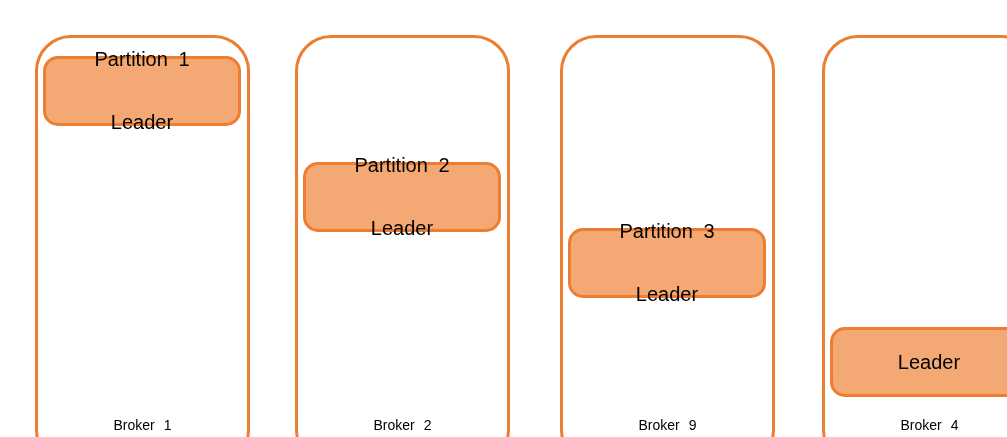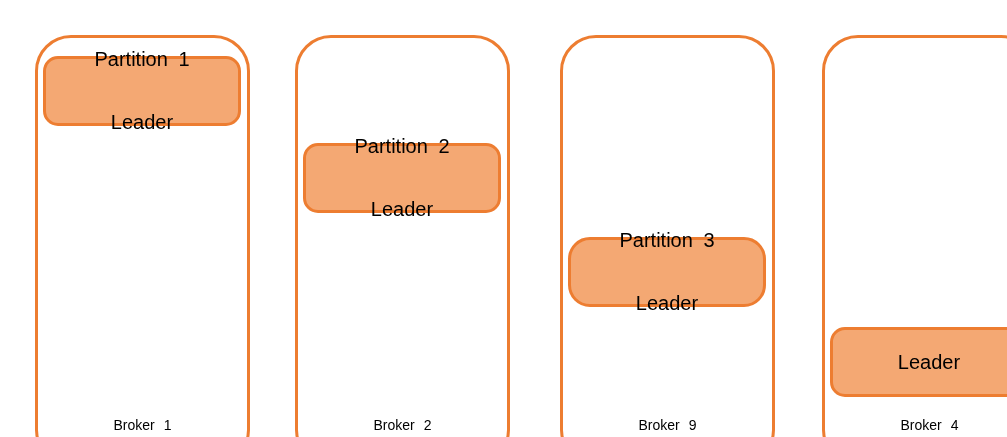--- a/index.html
+++ b/index.html
@@ -44,22 +44,22 @@
     display:flex;
     flex-direction:column;
     align-items:center;
     justify-content:center;
     text-align:center;
     font-size:20px;
     line-height:31px;
     word-spacing:5px;
   }
   .b1 .partition{top:18px;}
-  .b2 .partition{top:105px;}
-  .b3 .partition{top:199px;border-radius:22px;}
+  .b2 .partition{top:124px;}
+  .b3 .partition{top:190px;}
   .b4 .partition{top:289px;}
   .broker-label{
     position:absolute;
     left:0;right:0;
     bottom:14px;
     text-align:center;
     font-size:14px;
     word-spacing:5px;
   }
 </style>

